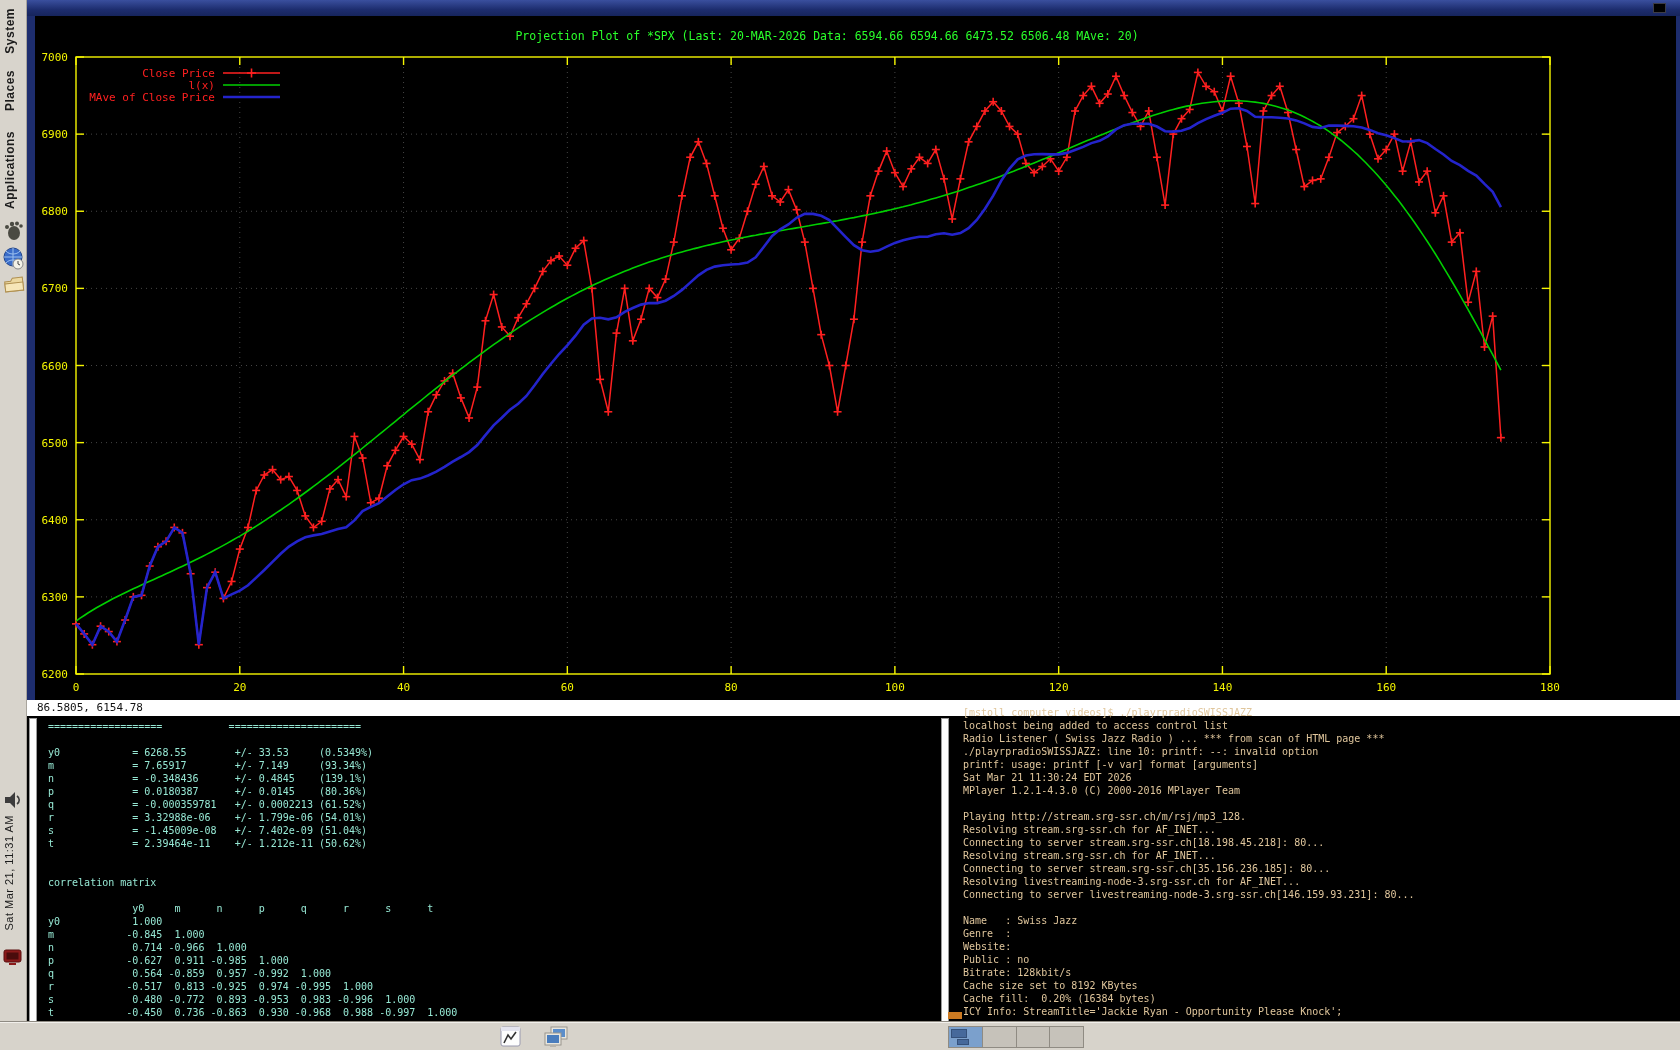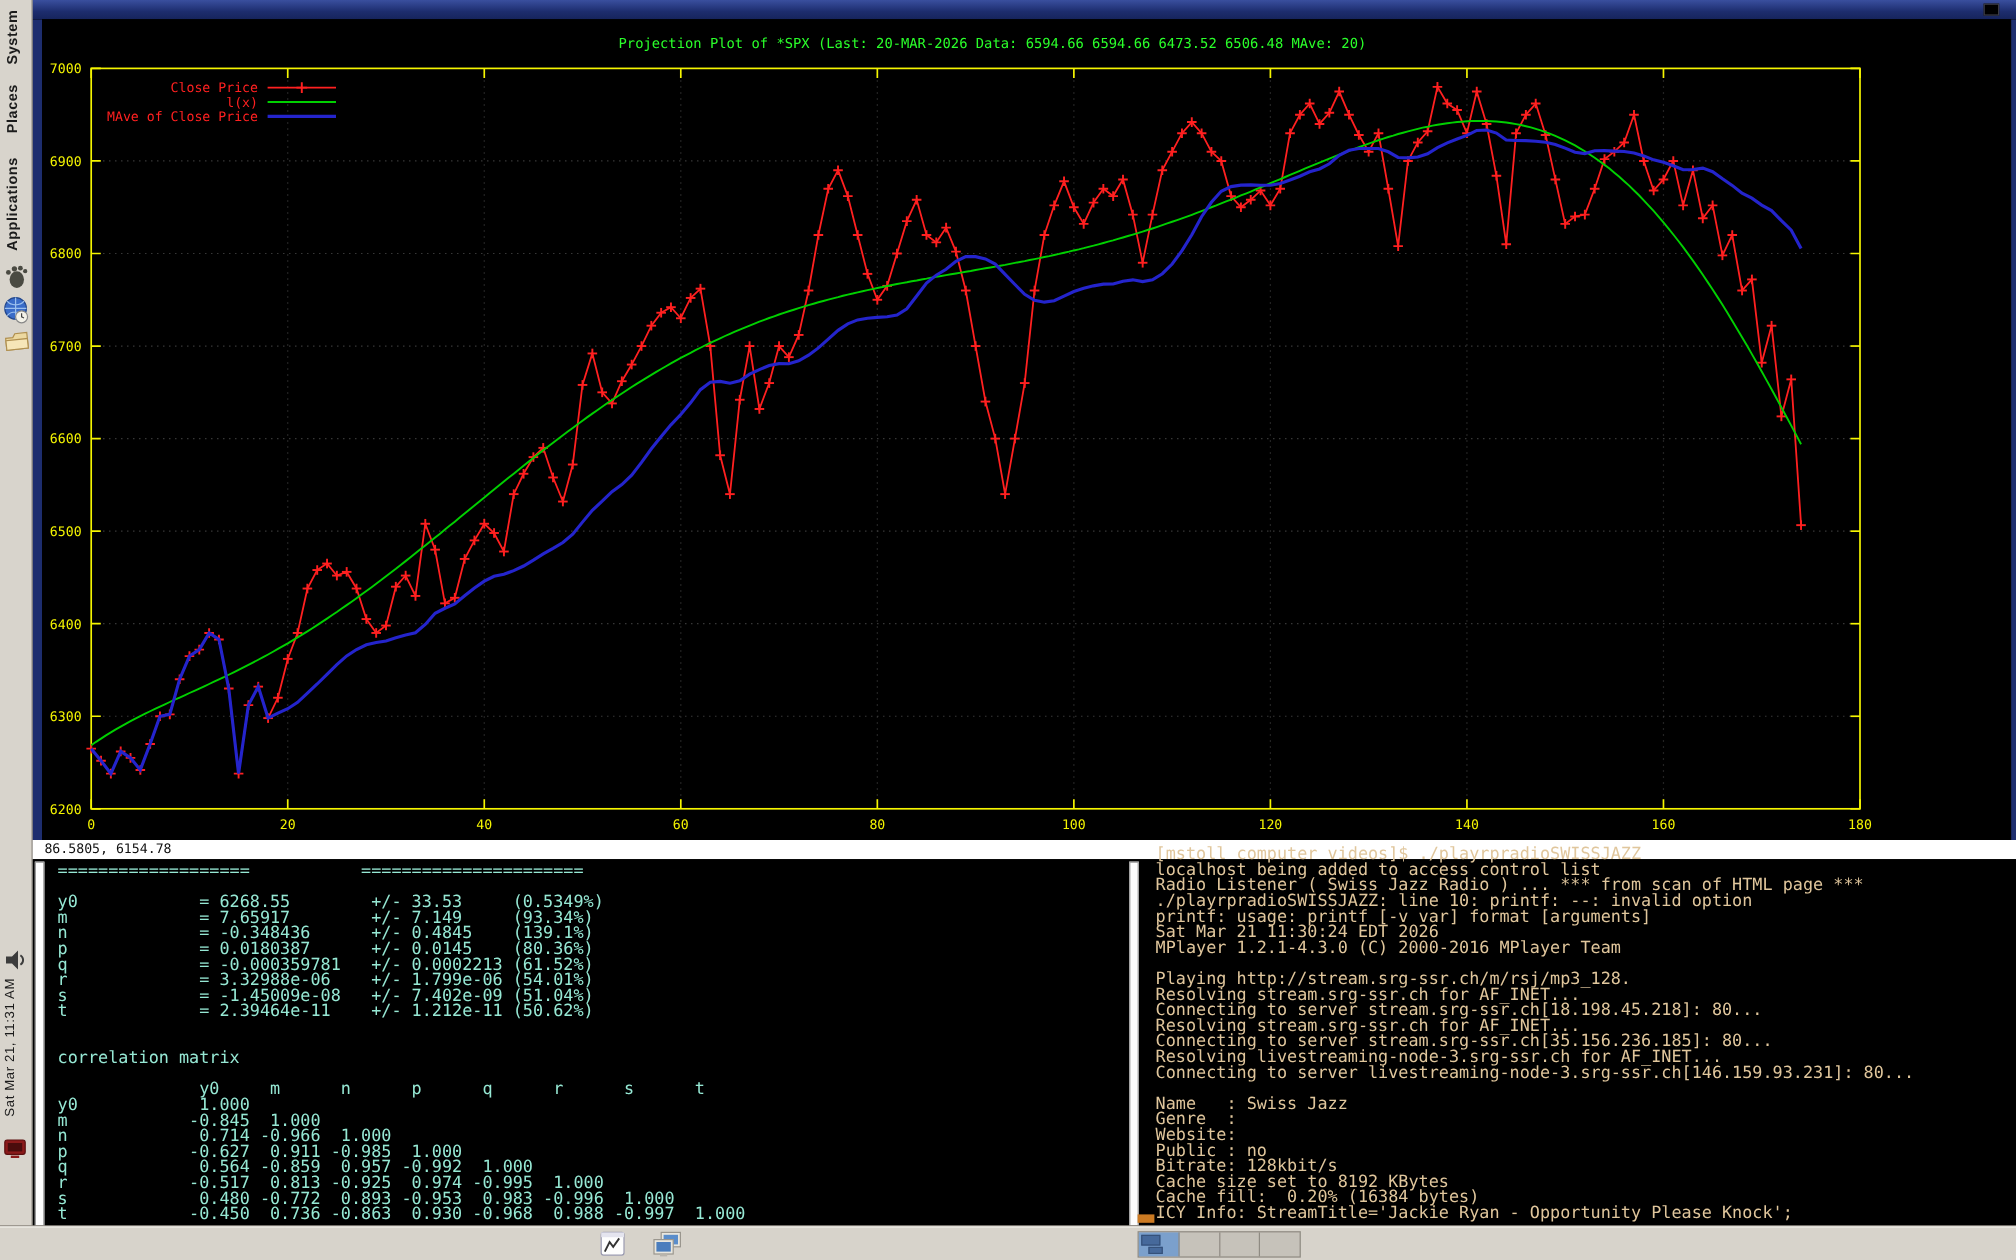--- a/index.html
+++ b/index.html
@@ -23,21 +23,21 @@
                      background:#000; border:1px solid #3c3c46; }
   #plot-canvas { position:absolute; left:0; top:16px; width:1653px; height:684px; }
   #plot-statusbar { position:absolute; left:0; top:700px; width:1653px; height:16px;
                     background:#fff; color:#111; font-size:11px; line-height:16px;
                     padding-left:10px; }
 
   
   #terminals { left:27px; top:716px; width:1653px; height:306px; background:#000; }
   .term-scrollbar { position:absolute; top:2px; width:8px; height:304px; background:#fdfdfd;
                     border:1px solid #9a9a9a; }
-  pre.term { position:absolute; font-size:14px; line-height:13px; white-space:pre; }
+  pre.term { position:absolute; font-size:10px; line-height:13px; white-space:pre; }
   #left-term-text  { left:21px; top:4px;  color:#96e8d4; }
   #right-term-text { left:936px; top:-10px; color:#e0c69c; }
   #stream-indicator { position:absolute; left:921px; top:296px; width:14px; height:7px;
                       background:#cc7a22; }
 
   
   #taskbar { left:0; top:1022px; width:1680px; height:28px; background:#d7d3cb;
              border-top:1px solid #f2f0ec; box-shadow:0 -1px 0 #8f8b83; z-index:10; }
   .task-btn { position:absolute; top:2px; width:26px; height:24px; background:transparent;
               border:none; cursor:pointer; }

